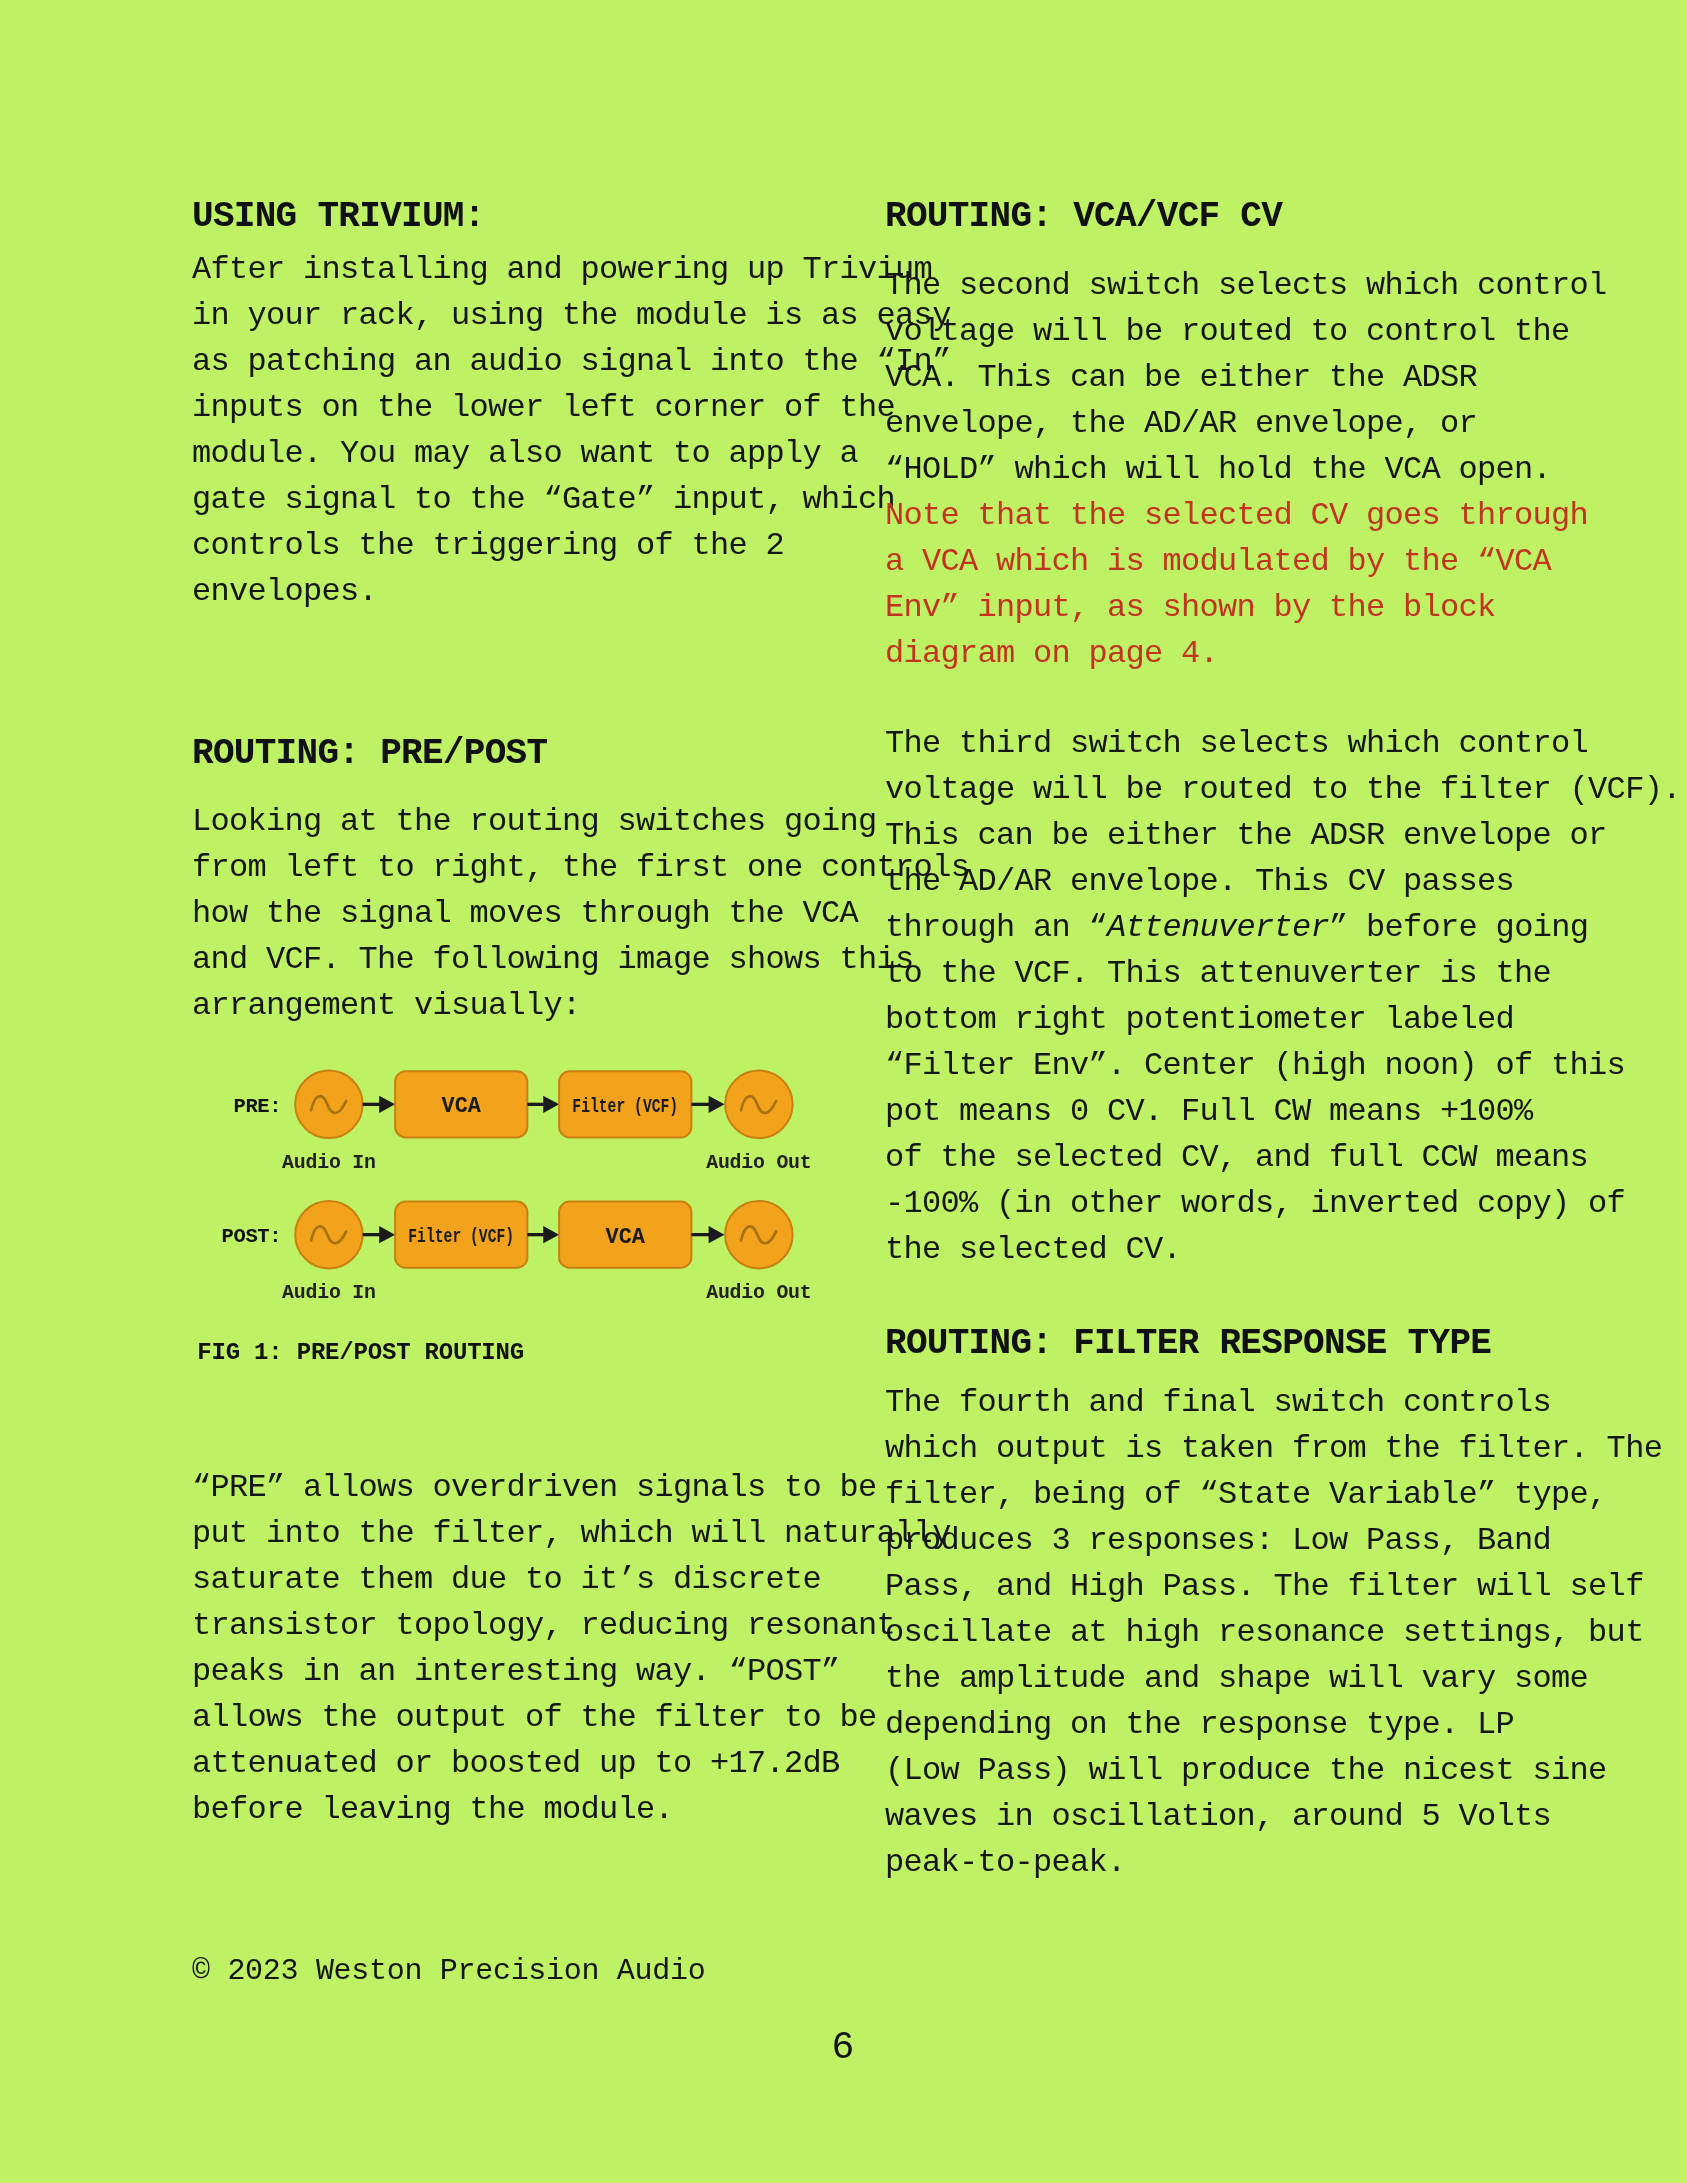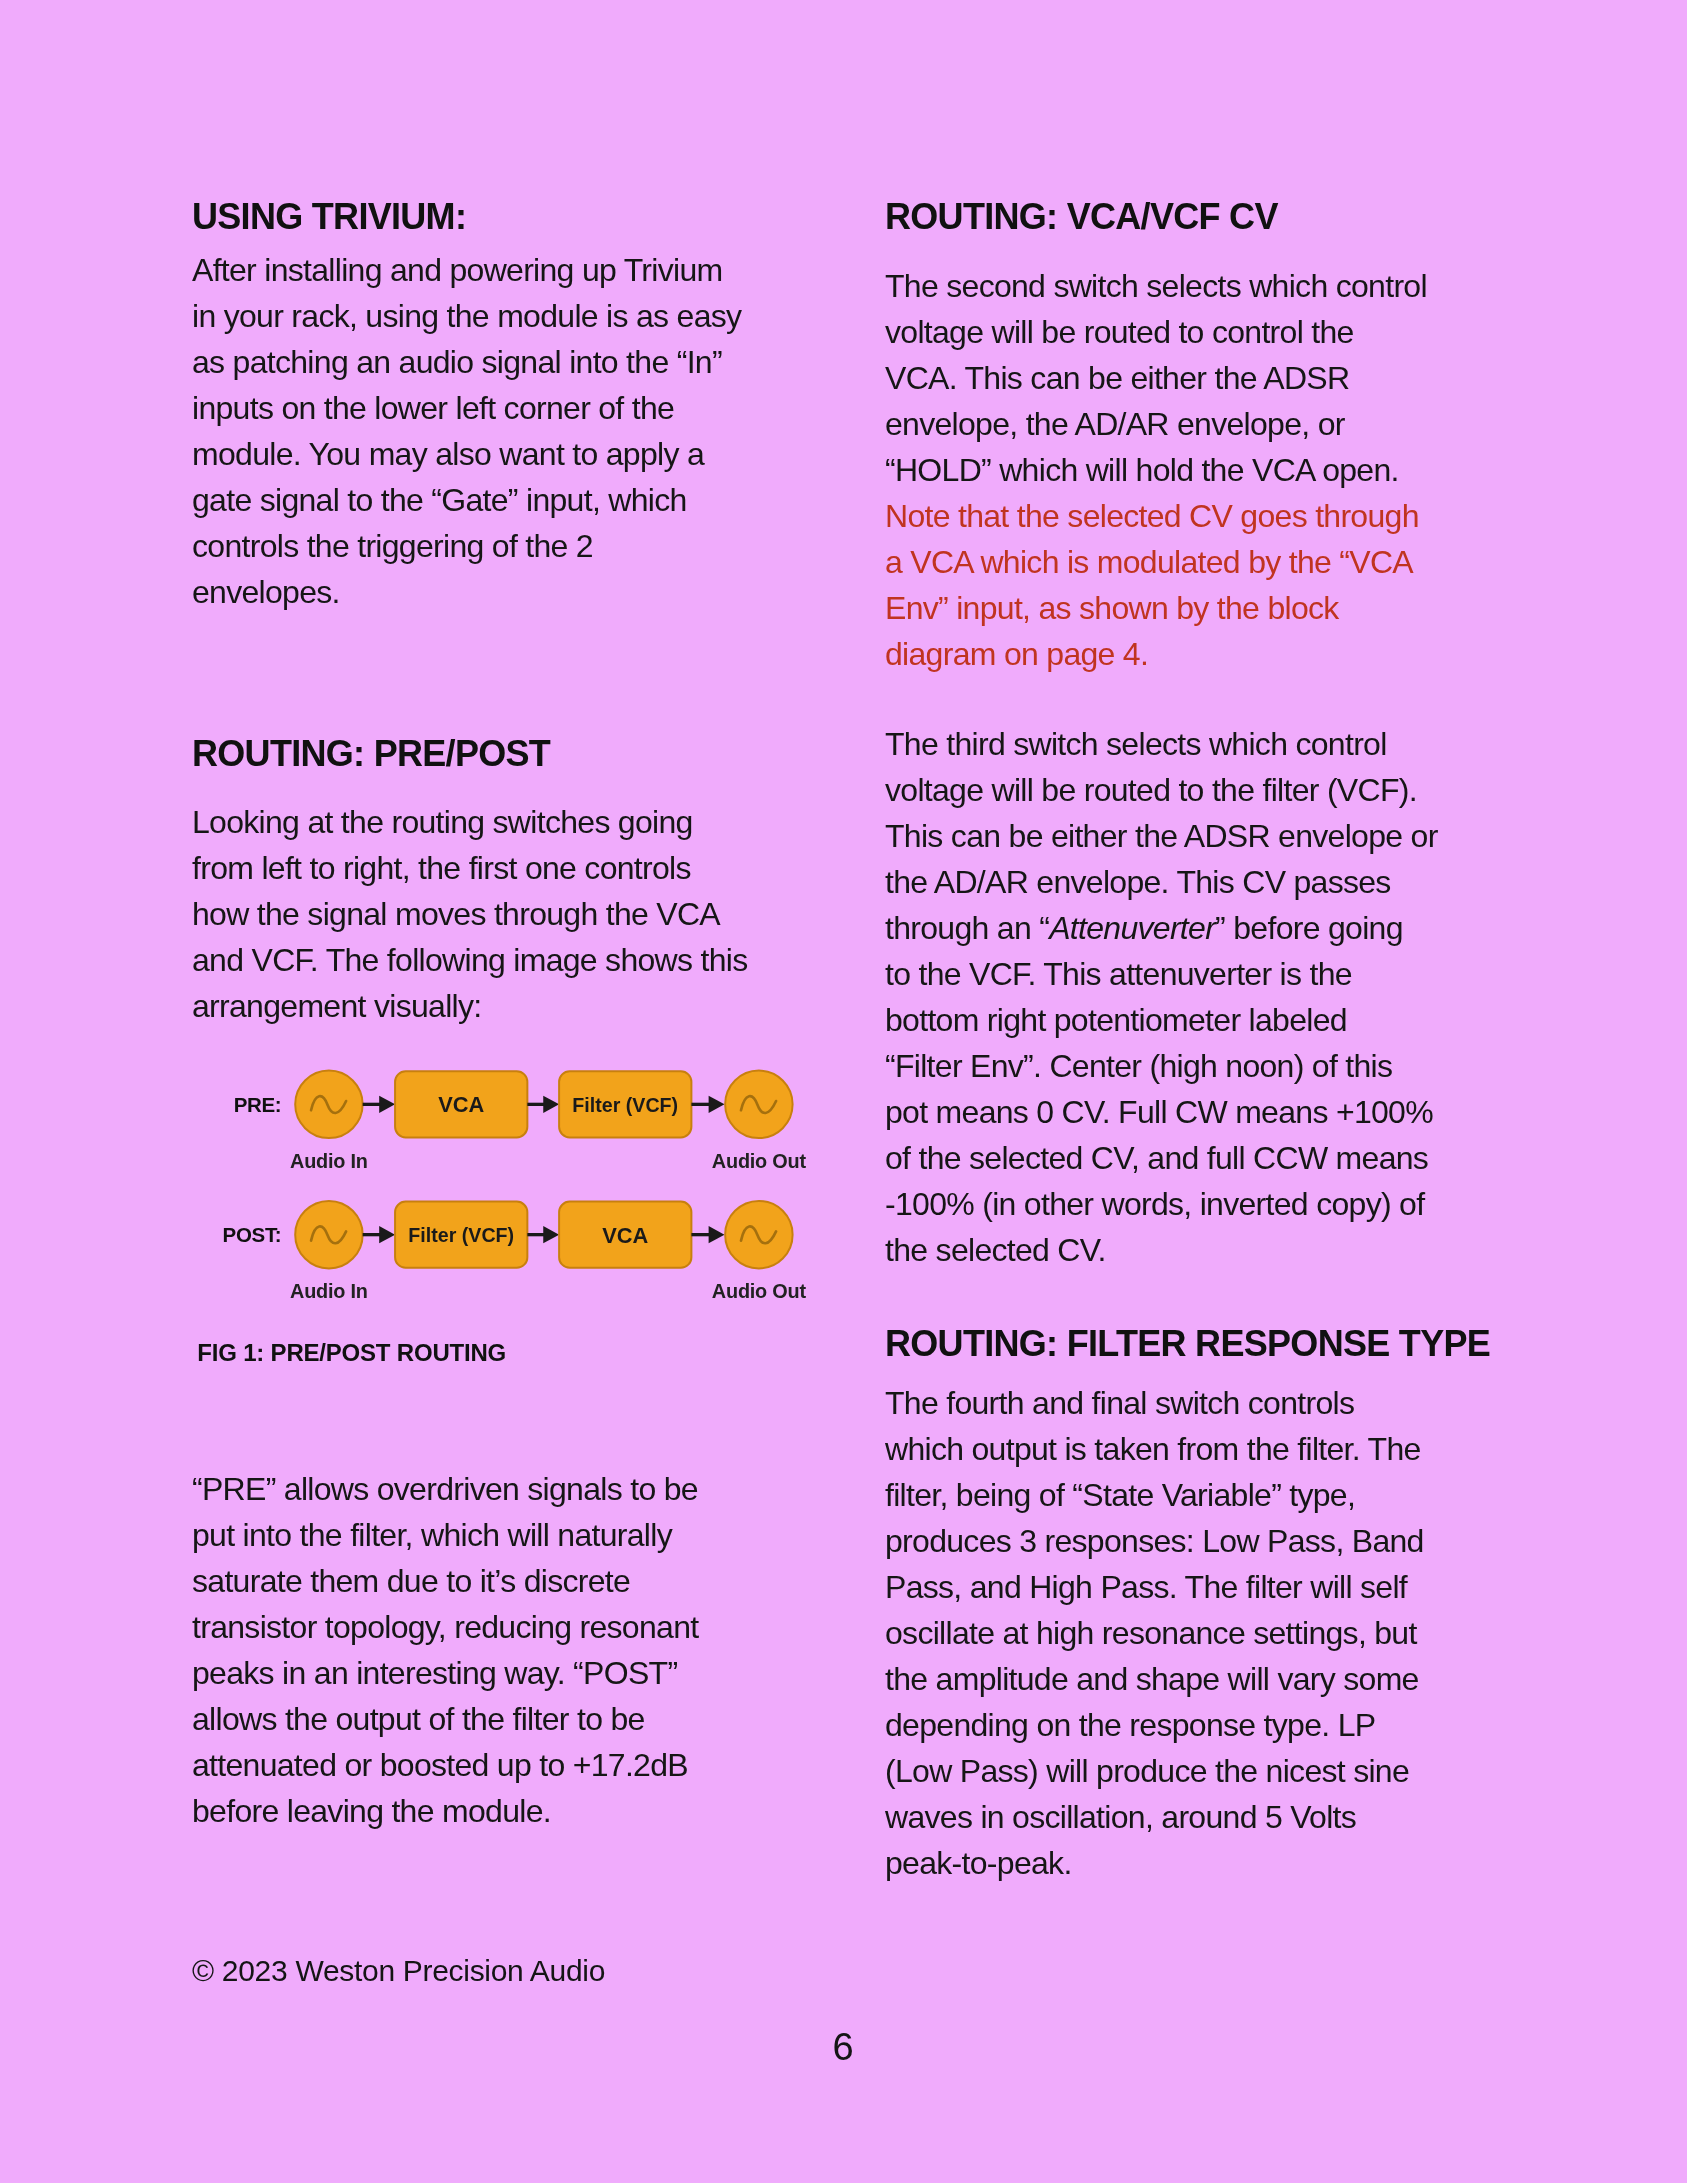--- a/index.html
+++ b/index.html
@@ -1,18 +1,18 @@
 <!DOCTYPE html>
 <html style="font-size:10.6px"><head>
 <meta charset="utf-8">
 <style>
   html,body{margin:0;padding:0;background:#ffffff;}
   .page{
-    position:relative;width:1687px;height:2183px;background:#f0abfc;
-    font-family:Liberation Sans, sans-serif;color:#141414;overflow:hidden;
+    position:relative;width:1687px;height:2183px;background:#bef264;
+    font-family:Liberation Mono, monospace;color:#141414;overflow:hidden;
   }
   .col{position:absolute;top:198px;}
   .col-left{left:192px;width:622px;}
   .col-right{left:885px;width:652px;}
   h2{
     font-size:36px;line-height:38px;font-weight:bold;letter-spacing:-0.7px;
     margin:0;color:#111111;white-space:pre;
   }
   .body{
     font-size:32px;line-height:46px;letter-spacing:-0.7px;margin:0;

